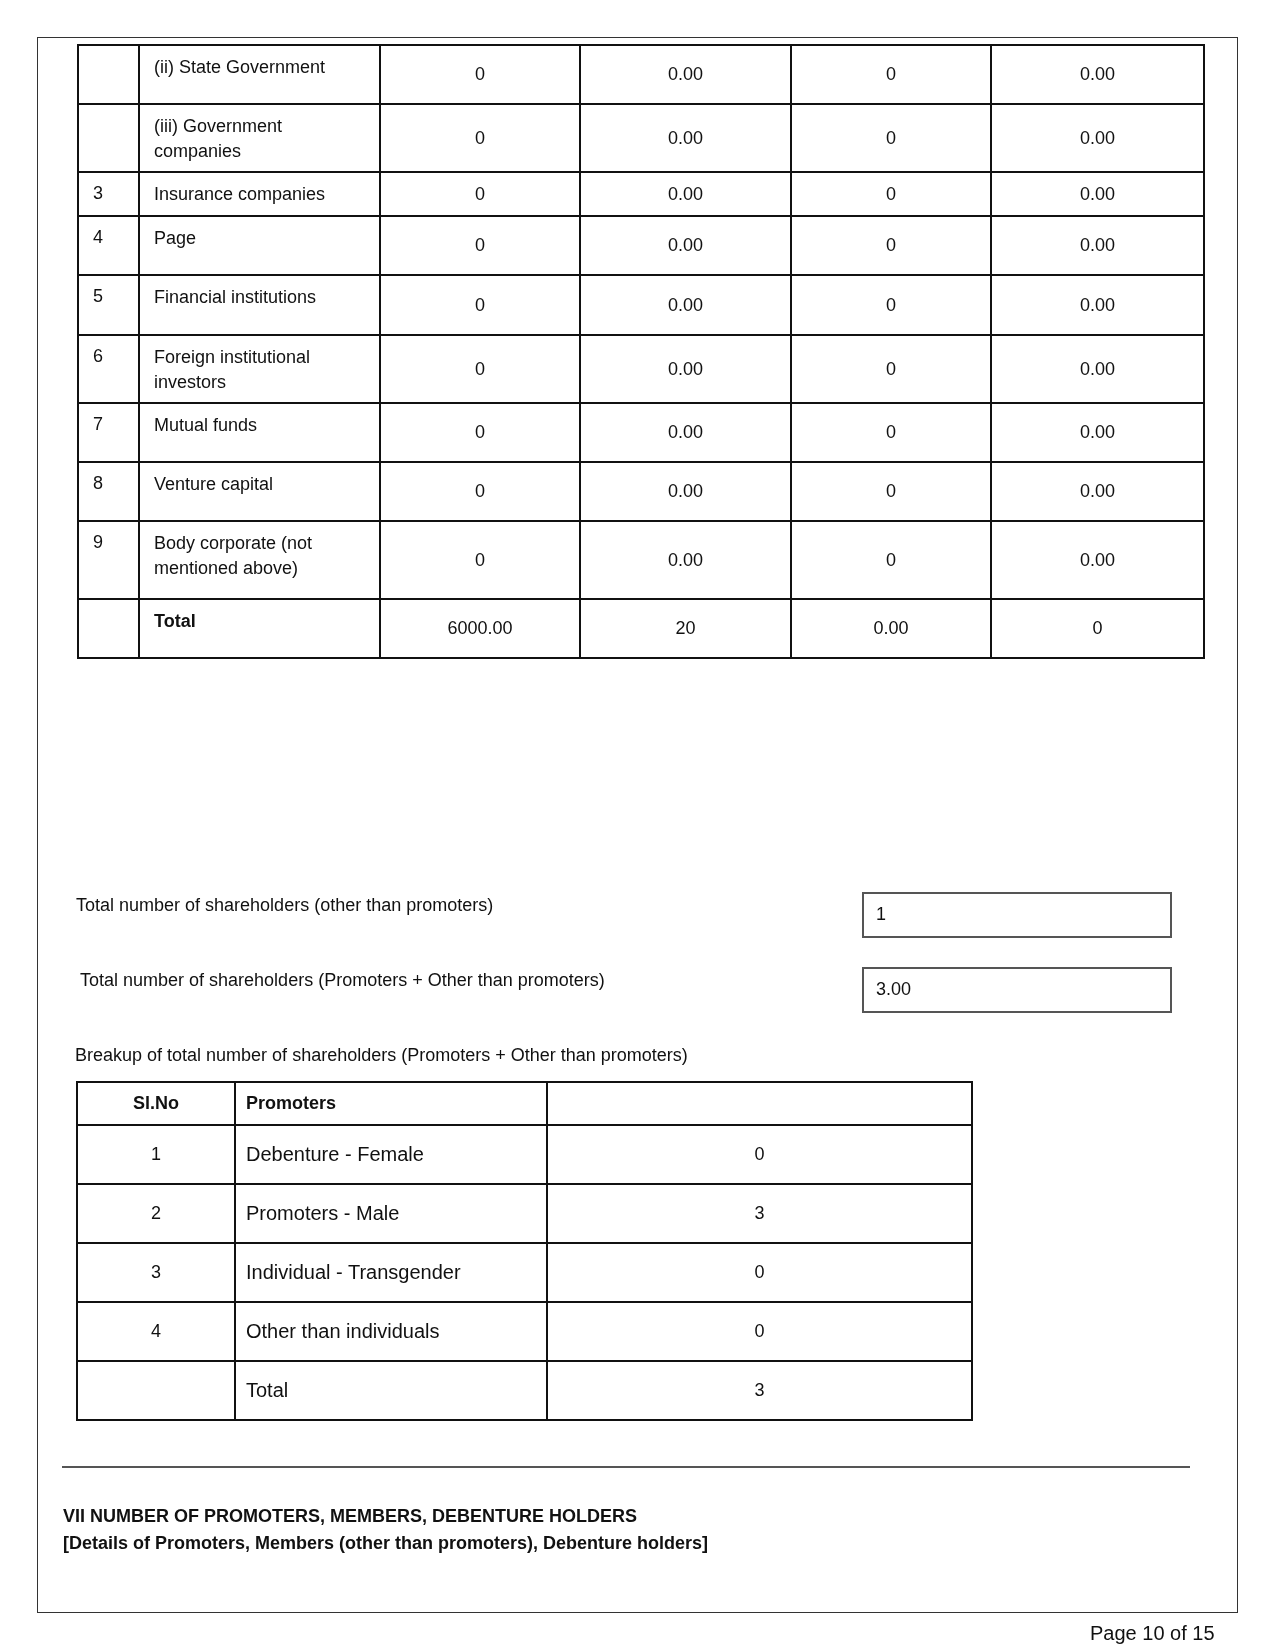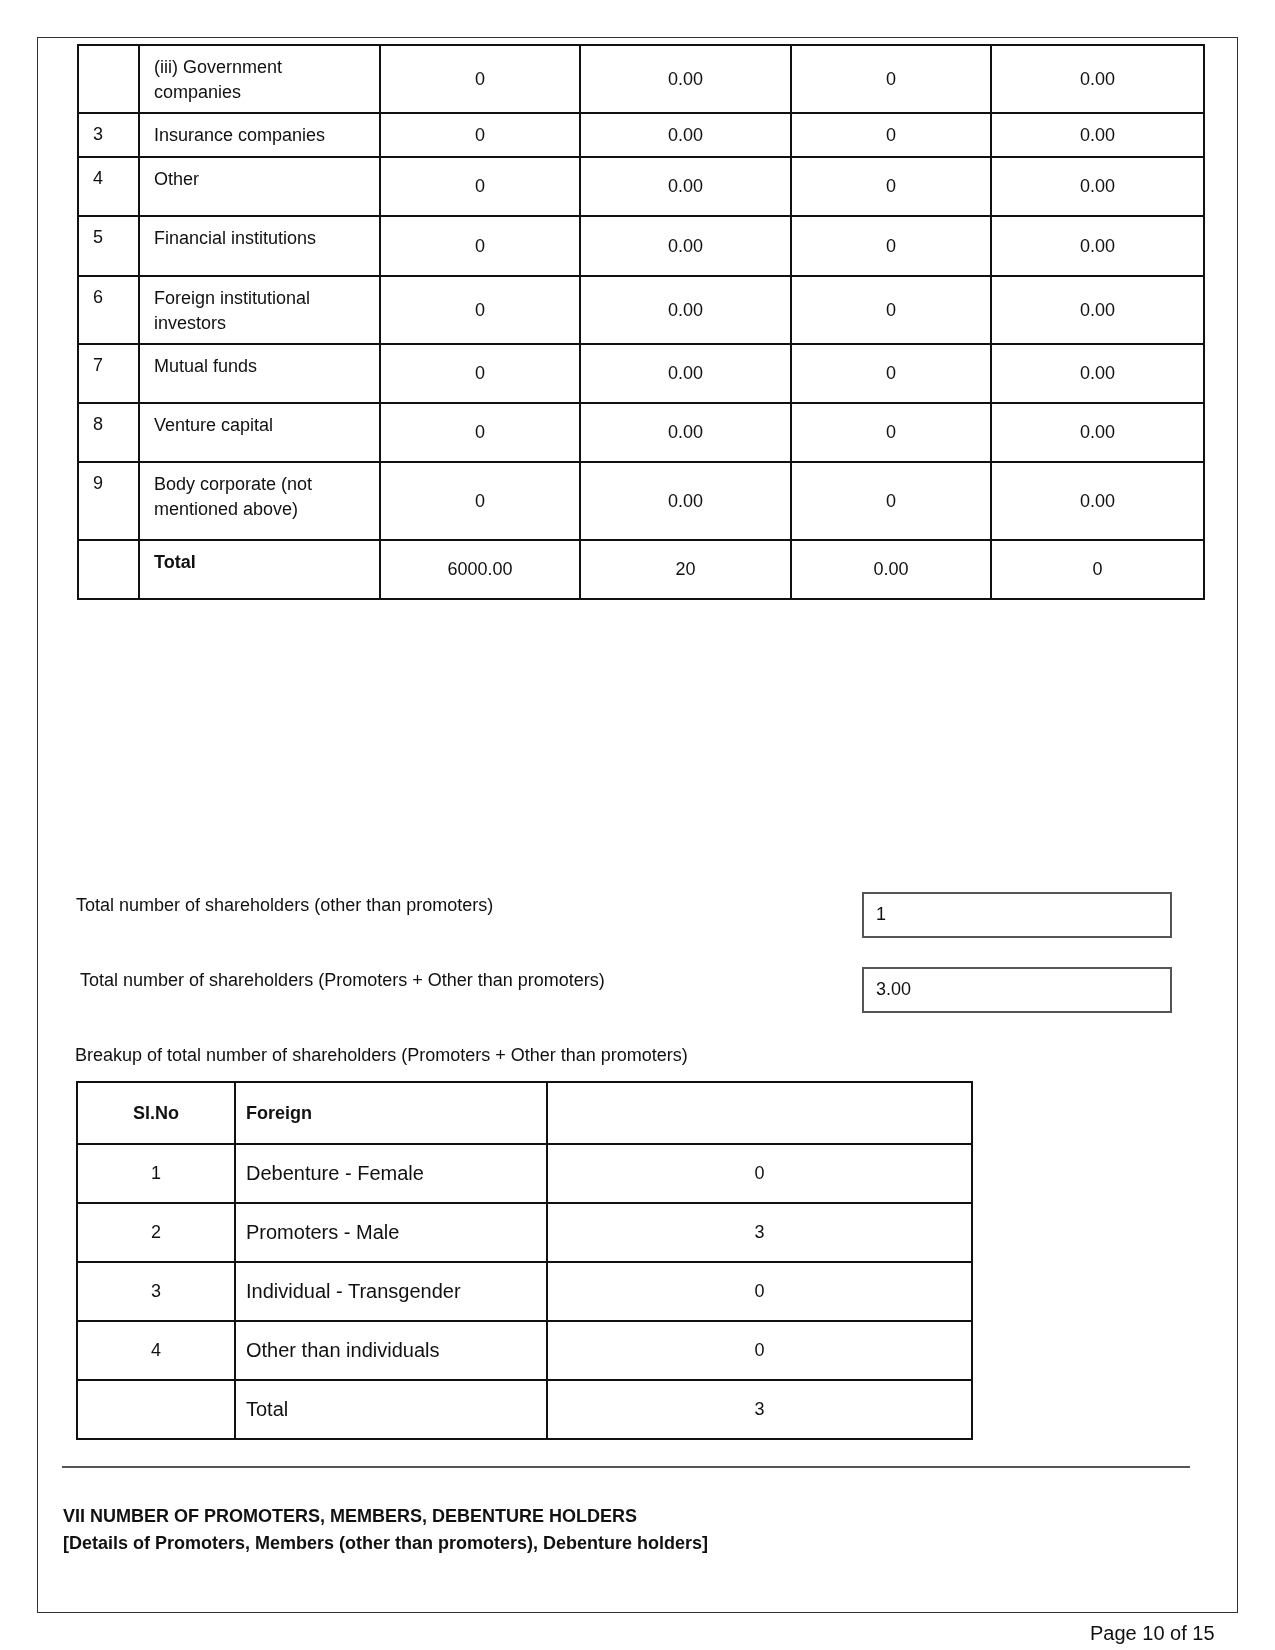--- a/index.html
+++ b/index.html
@@ -30,20 +30,30 @@
 <table id="main" style="left:77px; top:44px; width:1126px;">
   <colgroup>
     <col style="width:61px">
       <col style="width:241px">
       <col style="width:200px">
       <col style="width:211px">
       <col style="width:200px">
       <col style="width:213px">
   </colgroup>
   <tbody id="main-body">
+      <tr style="height: 59px;">
+        <td class="sn"></td>
+        <td class="lbl">
+          <div style="width:200px">(ii) State Government</div>
+        </td>
+        <td class="num">0</td>
+        <td class="num">0.00</td>
+        <td class="num">0</td>
+        <td class="num">0.00</td>
+      </tr>
       <tr style="height: 68px; margin-top: 48px;">
         <td class="sn"></td>
         <td class="lbl">
           <div style="width:200px">(iii) Government companies</div>
         </td>
         <td class="num">0</td>
         <td class="num">0.00</td>
         <td class="num">0</td>
         <td class="num">0.00</td>
       </tr>
@@ -53,21 +63,21 @@
           <div style="width:200px">Insurance companies</div>
         </td>
         <td class="num">0</td>
         <td class="num">0.00</td>
         <td class="num">0</td>
         <td class="num">0.00</td>
       </tr>
       <tr style="height: 59px;">
         <td class="sn">4</td>
         <td class="lbl">
-          <div style="width:200px">Other</div>
+          <div style="width:200px">Page</div>
         </td>
         <td class="num">0</td>
         <td class="num">0.00</td>
         <td class="num">0</td>
         <td class="num">0.00</td>
       </tr>
       <tr style="height: 60px;">
         <td class="sn">5</td>
         <td class="lbl">
           <div style="width:200px">Financial institutions</div>
@@ -138,23 +148,23 @@
 
 <div class="flabel" style="left:75px; top:1045px;">Breakup of total number of shareholders (Promoters + Other than promoters)</div>
 
 <table id="breakup" style="left:76px; top:1081px; width:895px;">
   <colgroup>
       <col style="width:158px">
       <col style="width:312px">
       <col style="width:425px">
     </colgroup>
   <tbody>
-    <tr style="height:62px">
+    <tr style="height:43px">
       <td class="c hdr">Sl.No</td>
-      <td class="cat hdr">Foreign</td>
+      <td class="cat hdr">Promoters</td>
       <td class="c"></td>
     </tr>
   </tbody>
   <tbody id="breakup-body">
       <tr style="height: 59px;">
         <td class="c">1</td>
     <td class="cat">Debenture - Female</td>
     <td class="c">0</td>
       </tr>
       <tr style="height: 59px;">

